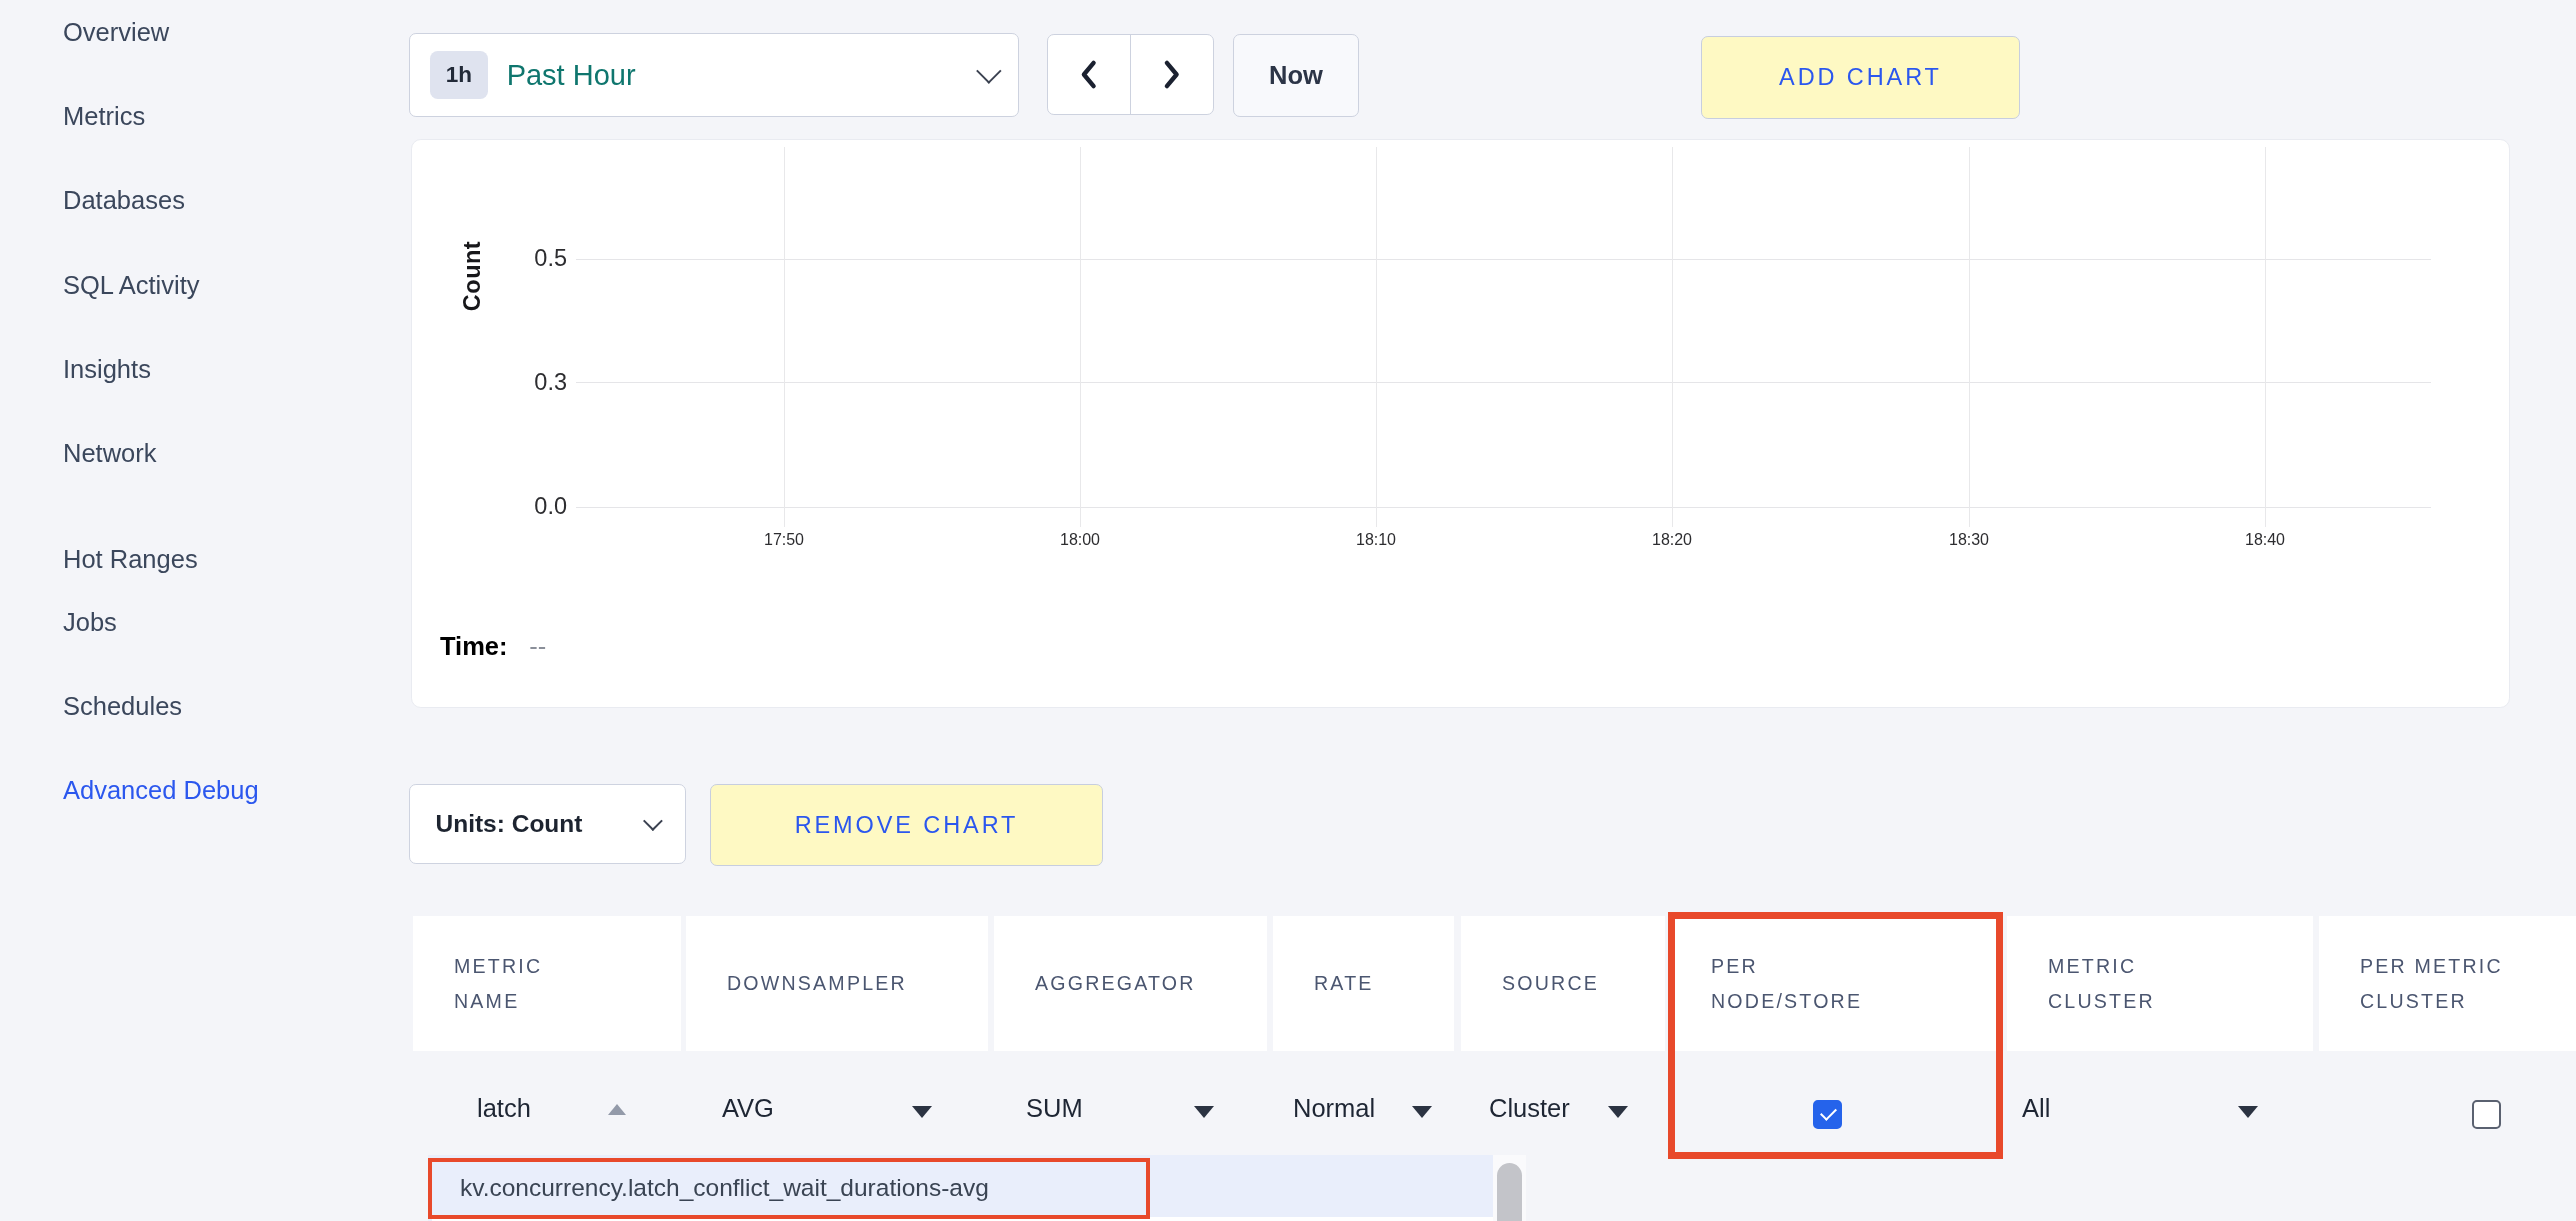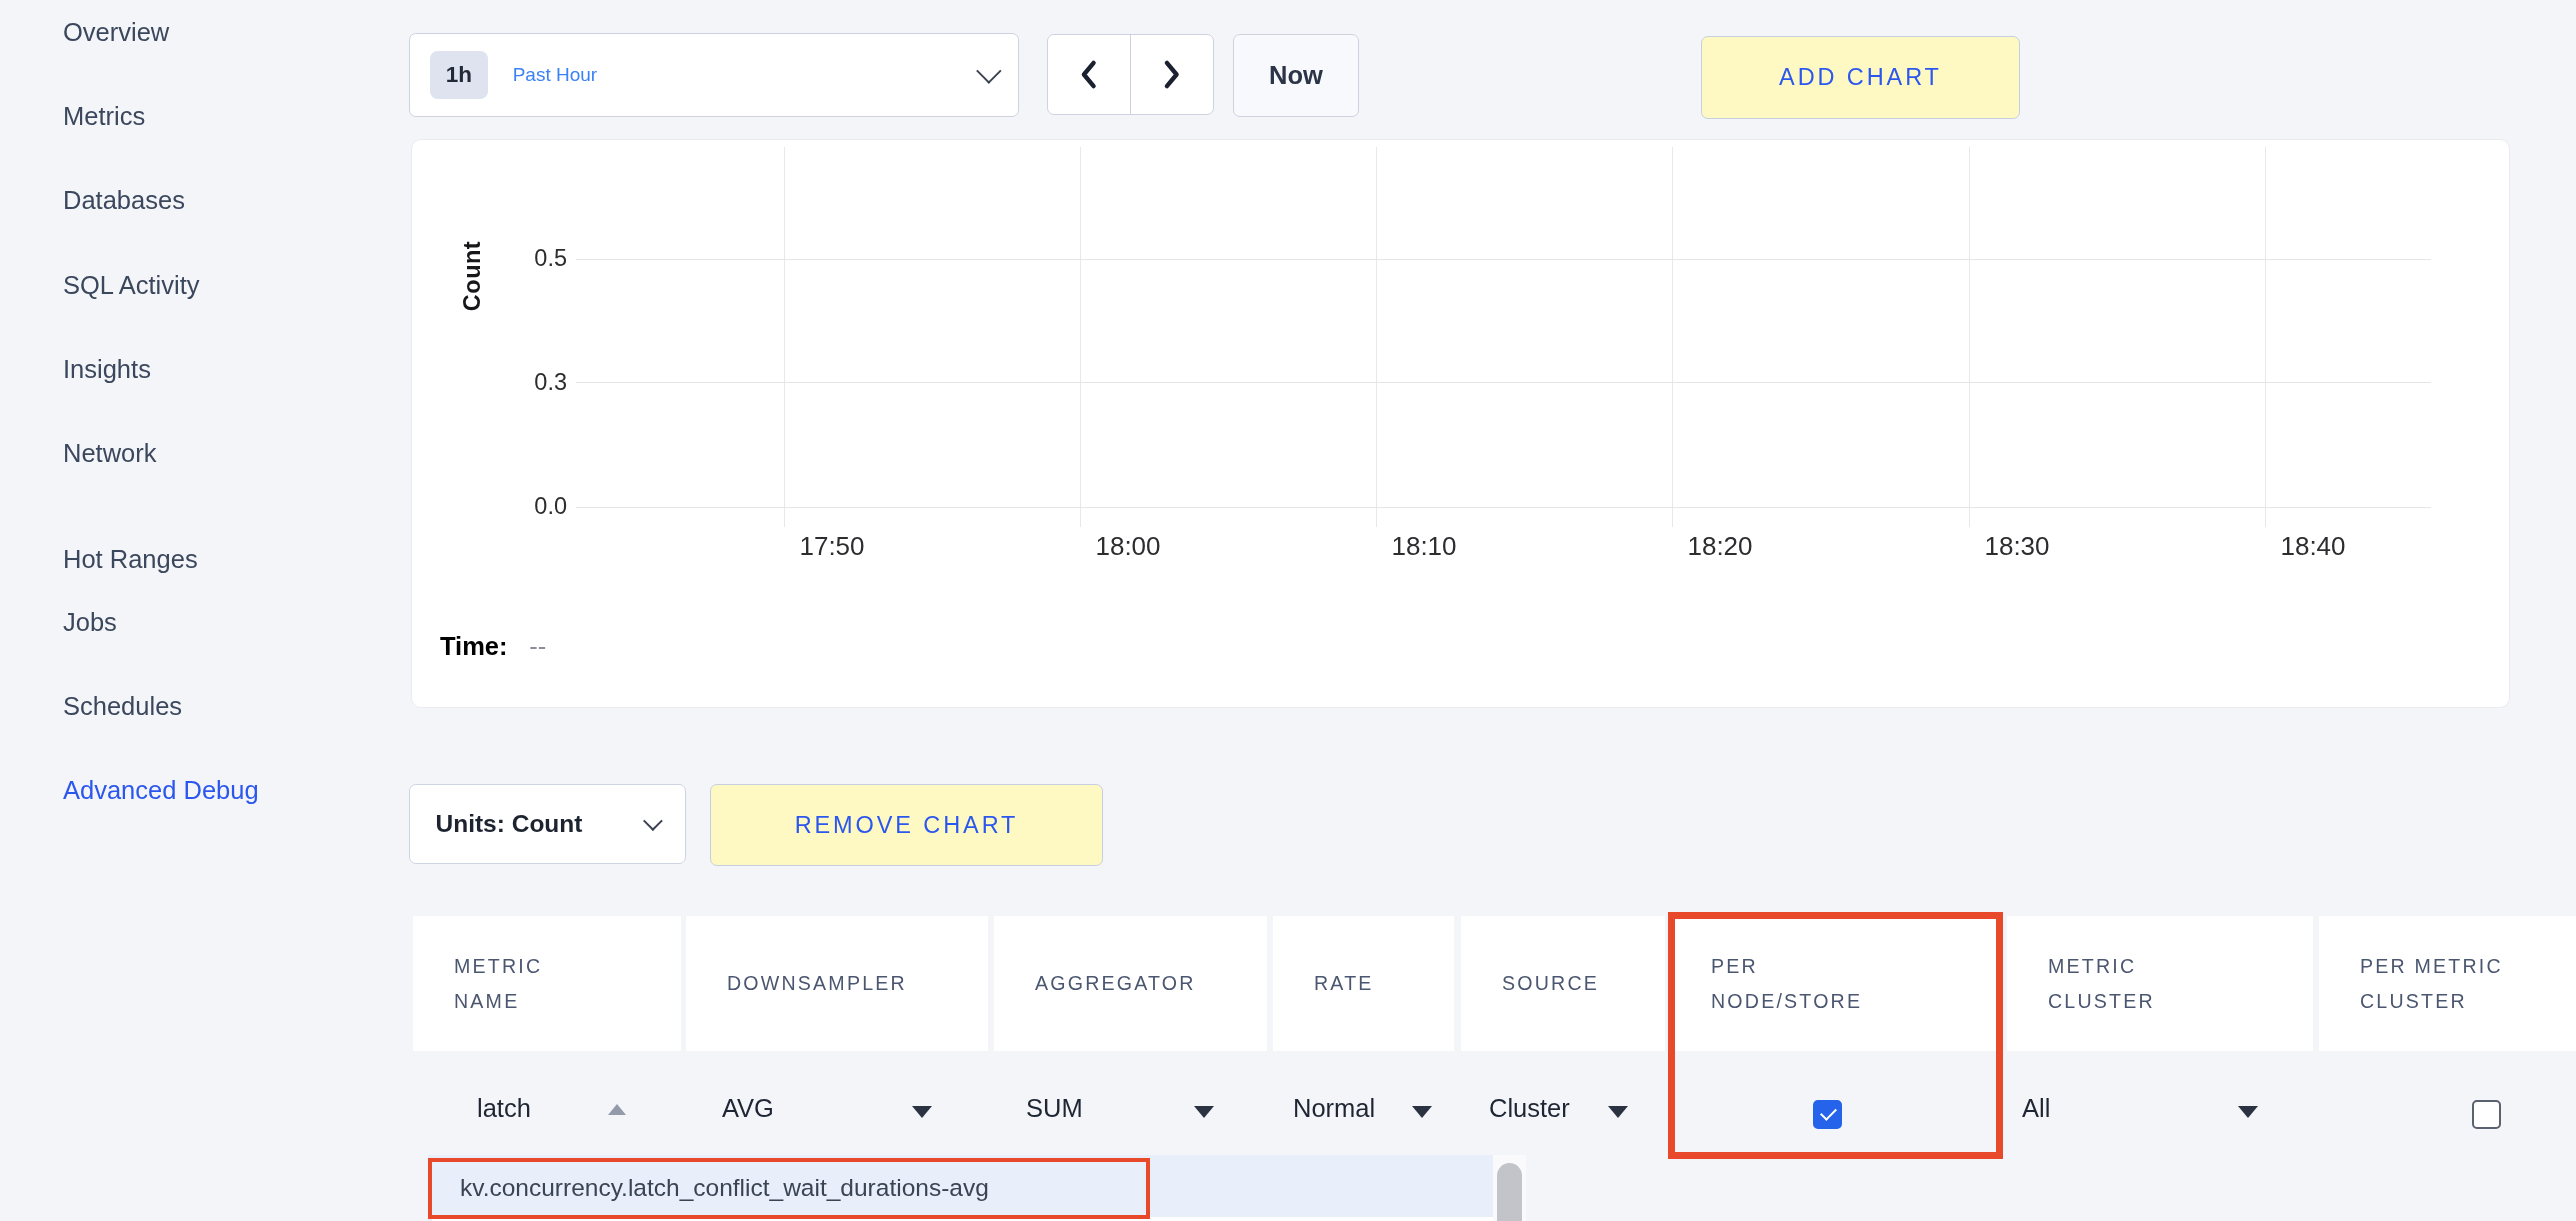--- a/index.html
+++ b/index.html
@@ -20,21 +20,21 @@
   
   .timerange{
     position:absolute;left:409px;top:33px;width:610px;height:84px;
     background:#fff;border:1px solid #cdd2df;border-radius:6.9px;
     display:flex;align-items:center;padding:0 20px;box-sizing:border-box;cursor:pointer;
   }
   .tr-badge{
     background:#dfe3ef;border-radius:7.8px;font-weight:700;font-size:22.5px;
     color:#222a38;padding:10.8px 15.7px;
   }
-  .tr-label{margin-left:25px;font-size:19px;color:#3b82f6;}
+  .tr-label{margin-left:19px;font-size:29px;color:#0f766e;}
   .chev{
     width:15.7px;height:15.7px;border-right:2.9px solid #3a4150;border-bottom:2.9px solid #3a4150;
     transform:rotate(45deg);margin-left:auto;margin-top:-7.8px;
   }
   .navgroup{
     position:absolute;left:1047px;top:34px;width:167px;height:81px;
     background:#fff;border:1px solid #cdd2df;border-radius:6.9px;
     display:flex;box-sizing:border-box;
   }
   .navbtn{flex:1;display:flex;align-items:center;justify-content:center;cursor:pointer;}
@@ -59,21 +59,21 @@
     background:#fff;border:1px solid #e9ebf1;border-radius:9.8px;box-sizing:border-box;
   }
   .hgrid{position:absolute;left:576px;width:1855px;height:1px;background:#e5e5e8;}
   .vgrid{position:absolute;top:147px;height:380px;width:1px;background:#e8e8ea;}
   .ytick{
     position:absolute;left:461px;width:106px;text-align:right;
     font-size:23.5px;font-weight:500;color:#2d2d30;line-height:27.4px;
   }
   .xtick{
     position:absolute;top:531px;transform:translateX(-50%);
-    font-size:26px;font-weight:500;color:#2d2d30;margin-left:48px;
+    font-size:16px;font-weight:500;color:#2d2d30;
   }
   .ylabel{
     position:absolute;left:472px;top:276px;
     transform:translate(-50%,-50%) rotate(-90deg);
     font-weight:700;font-size:23.5px;color:#17171a;letter-spacing:0.5px;
   }
   .time-note{position:absolute;left:440px;top:632px;font-size:25.5px;}
   .time-note .t-label{font-weight:700;color:#000000;}
   .time-note .t-value{color:#8a8f99;margin-left:21.6px;}
 

